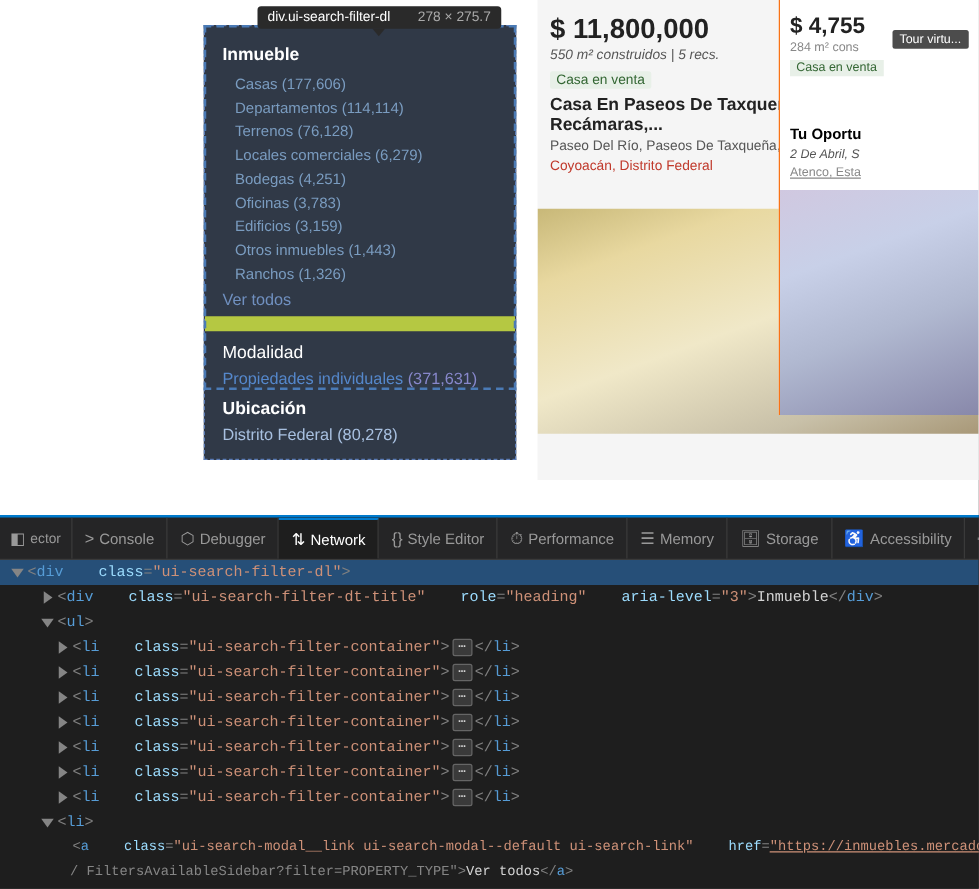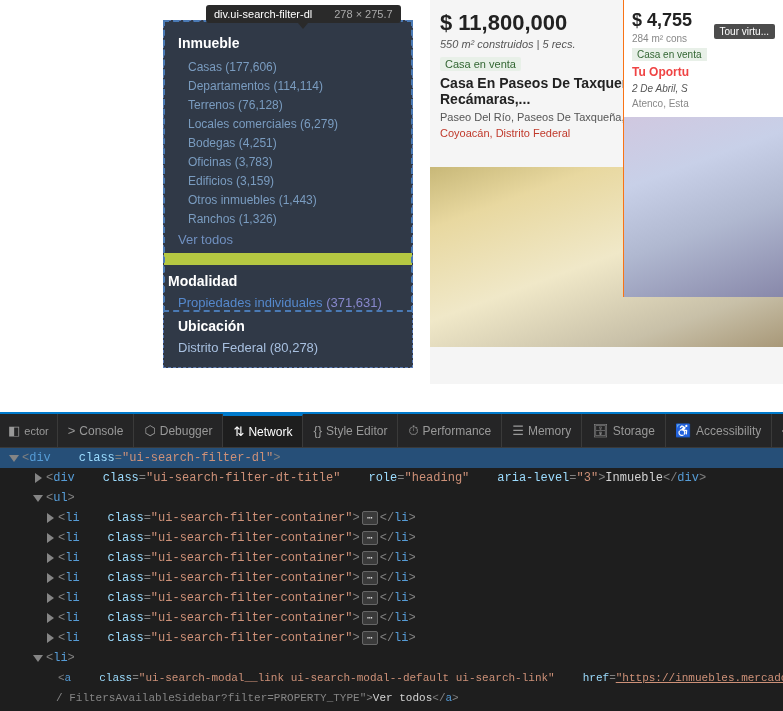--- a/index.html
+++ b/index.html
@@ -90,23 +90,23 @@
     .sidebar-highlighted {
       background: #b5c842;
       color: #1a1a1a;
       padding: 6px 14px;
       margin: 2px 0;
       font-size: 13px;
     }
 
     .sidebar-section-title2 {
       font-size: 14px;
-      font-weight: bold;
+      font-weight: normal;
       color: #fff;
-      padding: 6px 4px 4px;
+      padding: 6px 14px 4px;
     }
 
     .sidebar-item-blue {
       padding: 2px 14px;
       color: #5588cc;
       font-size: 13px;
     }
 
     .sidebar-section-title3 {
       font-size: 14px;
@@ -420,23 +420,23 @@
       <div class="interior-image"></div>
     </div>
 
     <div class="card-second">
       <div style="position:relative;">
         <div class="price-second">$ 4,755</div>
         <div class="card-second-meta">284 m² cons</div>
         <span class="tour-badge">Tour virtu...</span>
       </div>
       <div style="font-size:10px; color:#336633; background:#e8f0e8; padding:1px 5px; margin:2px 8px; display:inline-block;">Casa en venta</div>
-      <div style="font-size:12px; font-weight:bold; color:#ef4444; padding:2px 8px;">Tu Oportu</div>
+      <div style="font-size:12px; font-weight:bold; color:#000000; padding:2px 8px;margin-top:35px;">Tu Oportu</div>
       <div style="font-size:10px; color:#555; padding:2px 8px;font-style:italic;">2 De Abril, S</div>
-      <div style="font-size:10px; color:#888; padding:2px 8px;">Atenco, Esta</div>
+      <div style="font-size:10px; color:#888; padding:2px 8px;text-decoration:underline;">Atenco, Esta</div>
       <div style="width:100%; height:180px; margin-top:6px; background: linear-gradient(160deg, #d0c8e0 0%, #c8d0e8 30%, #b0b8d0 60%, #8888aa 100%);"></div>
     </div>
   </div>
 </div>
 
 <div class="devtools-toolbar">
   <div class="toolbar-tab" style="font-size:11px; padding:0 8px;">
     <span class="toolbar-tab-icon">◧</span>
     <span>ector</span>
   </div>

